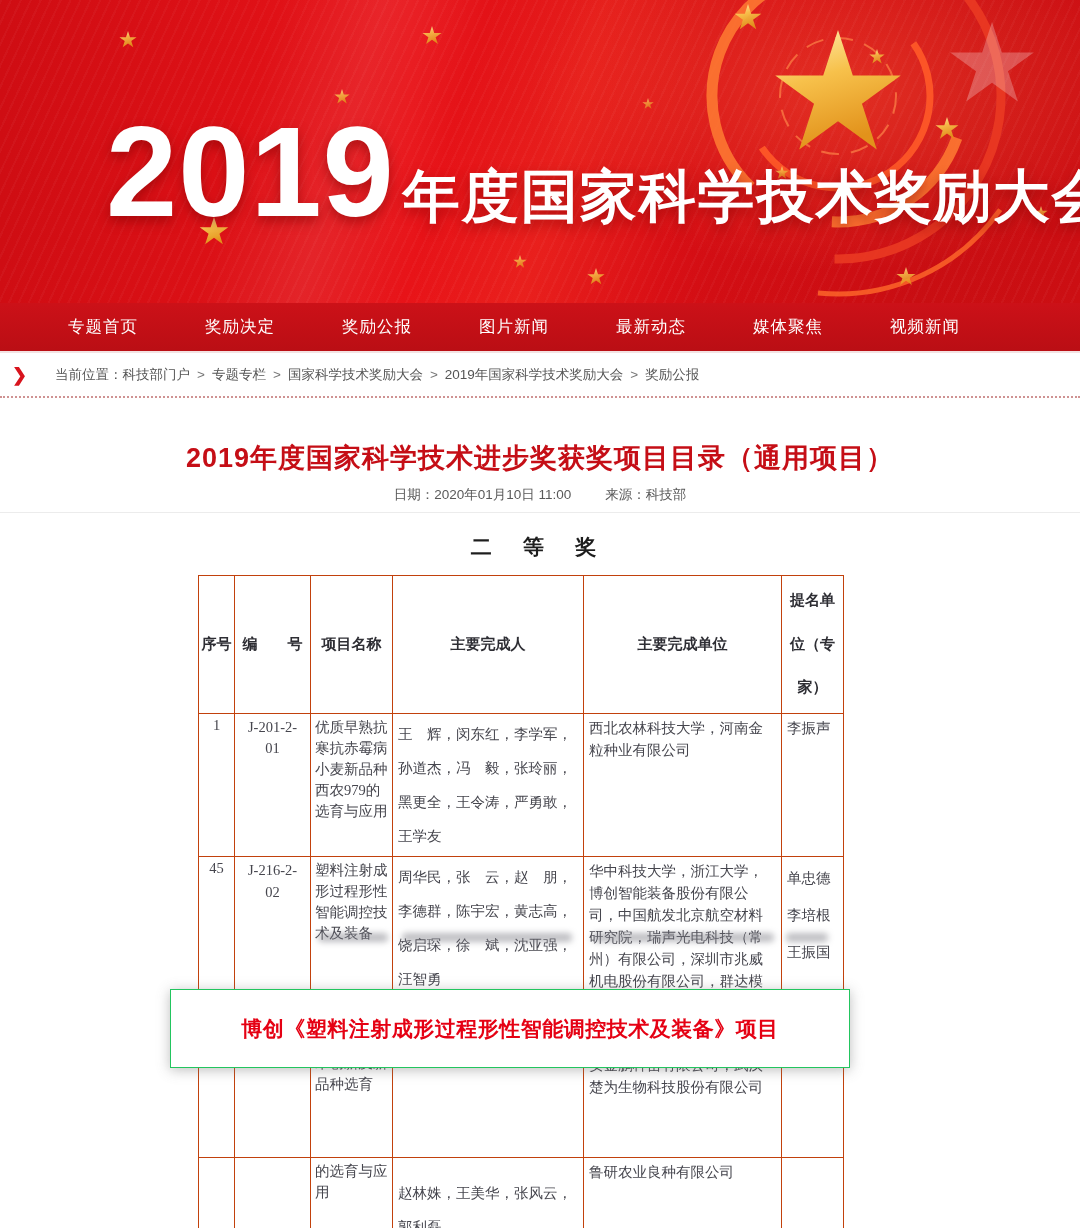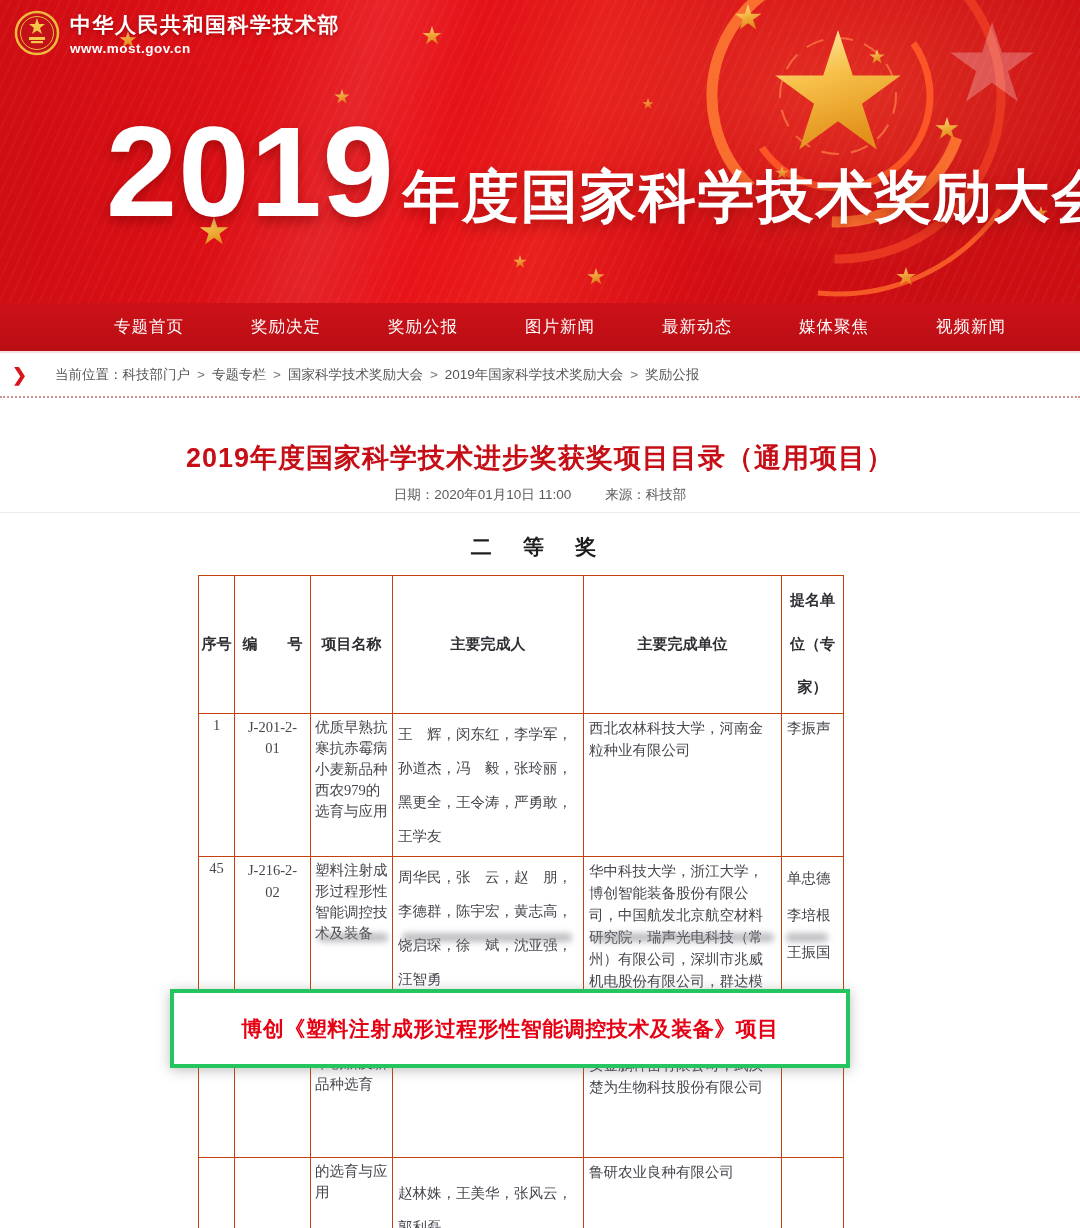--- a/index.html
+++ b/index.html
@@ -24,21 +24,21 @@
   .site-text .site-url { color:#fff; font-size:13.5px; font-weight:bold; letter-spacing:.5px; margin-top:2px; }
 
   .banner-title { position:absolute; left:106px; top:108px; display:flex; align-items:baseline; z-index:2;
     text-shadow:0 5px 12px rgba(120,0,0,.5); white-space:nowrap; }
   .banner-year { color:#fff; font-size:128px; font-weight:700; letter-spacing:1px; line-height:1; }
   .banner-rest { color:#fff; font-size:57px; font-weight:bold; letter-spacing:2px; margin-left:8px; }
 
   
   .nav { position:absolute; left:0; top:303px; width:1080px; height:48px;
     background:linear-gradient(#cc1118,#ba0e14); display:flex; align-items:center;
-    padding-left:114px; gap:67px; z-index:4; }
+    padding-left:68px; gap:67px; z-index:4; }
   .nav-item { color:#fff; font-size:16.5px; letter-spacing:1px; cursor:pointer; white-space:nowrap; }
 
   
   .crumbbar { position:absolute; left:0; top:351px; width:1080px; height:47px; background:#fff;
     border-top:2px solid #f3e2e2; border-bottom:2px dotted #cf9292;
     display:flex; align-items:center; padding-left:12px; font-size:13.5px; color:#555; }
   .chev { color:#d8141d; font-weight:bold; font-size:18px; margin-right:28px; }
   .crumb { color:#555; cursor:pointer; }
   .crumb-sep { color:#777; margin:0 7px; }
 
@@ -69,21 +69,21 @@
   .c-units { line-height:1.52;margin-left:40px; }
   .c-nom { line-height:1.55;margin-top:10px; }
   .lh-loose { line-height:2.55 !important; }
   .pt14 { padding-top:14px !important; }
   .pt10 { padding-top:10px !important; }
   .pt18 { padding-top:18px !important; }
 
   
   .overlay { position:absolute; inset:0; pointer-events:none; z-index:6; }
   .callout { position:absolute; left:170px; top:989px; width:680px; height:79px; background:#fff;
-    border:4px solid #22c55e; box-shadow:0 2px 12px rgba(110,110,110,.45);
+    border:1px solid #22c55e; box-shadow:0 2px 12px rgba(110,110,110,.45);
     display:flex; flex-direction:column; justify-content:center; text-align:center; }
   .callout-line { font-size:21px; font-weight:bold; color:#e50113; line-height:33px; letter-spacing:.5px;
     font-family:"Liberation Sans",sans-serif; }
   .smudge { position:absolute; height:9px; background:#7e7e86; filter:blur(3px); opacity:.5; border-radius:4px; }
 </style>
 </head>
 <body>
 
 <div id="page">
 
@@ -122,33 +122,20 @@
         <use href="#st" transform="translate(596,277) scale(9)" opacity=".85"></use>
         <use href="#st" transform="translate(648,104) scale(6)" opacity=".7"></use>
         <use href="#st" transform="translate(782,173) scale(7)" opacity=".8"></use>
         <use href="#st" transform="translate(906,277) scale(10)" opacity=".85"></use>
         <use href="#st" transform="translate(947,129) scale(12)" opacity=".95"></use>
         <use href="#st" transform="translate(1041,213) scale(7)" opacity=".8"></use>
         <use href="#st" transform="translate(877,57) scale(8)" opacity=".9"></use>
       </g>
     </svg>
 
-    <div class="site-logo">
-      <svg width="46" height="46" viewBox="0 0 46 46">
-        <circle cx="23" cy="23" r="21" fill="#c31318" stroke="#f2b93f" stroke-width="2.5"></circle>
-        <circle cx="23" cy="23" r="16.5" fill="none" stroke="#f2b93f" stroke-width="1"></circle>
-        <path d="M23,8 L25,14 L31,14 L26,18 L28,24 L23,20.5 L18,24 L20,18 L15,14 L21,14 Z" fill="#f6c64a"></path>
-        <rect x="15" y="27" width="16" height="3" fill="#f6c64a"></rect>
-        <rect x="17" y="31" width="12" height="2.2" fill="#f6c64a"></rect>
-      </svg>
-      <div class="site-text">
-        <div class="site-name">中华人民共和国科学技术部</div>
-        <div class="site-url">www.most.gov.cn</div>
-      </div>
-    </div>
 
     <div class="banner-title">
       <span class="banner-year">2019</span>
       <span class="banner-rest">年度国家科学技术奖励大会</span>
     </div>
   </div>
 
   <div class="nav">
     <span class="nav-item">专题首页</span>
     <span class="nav-item">奖励决定</span>

